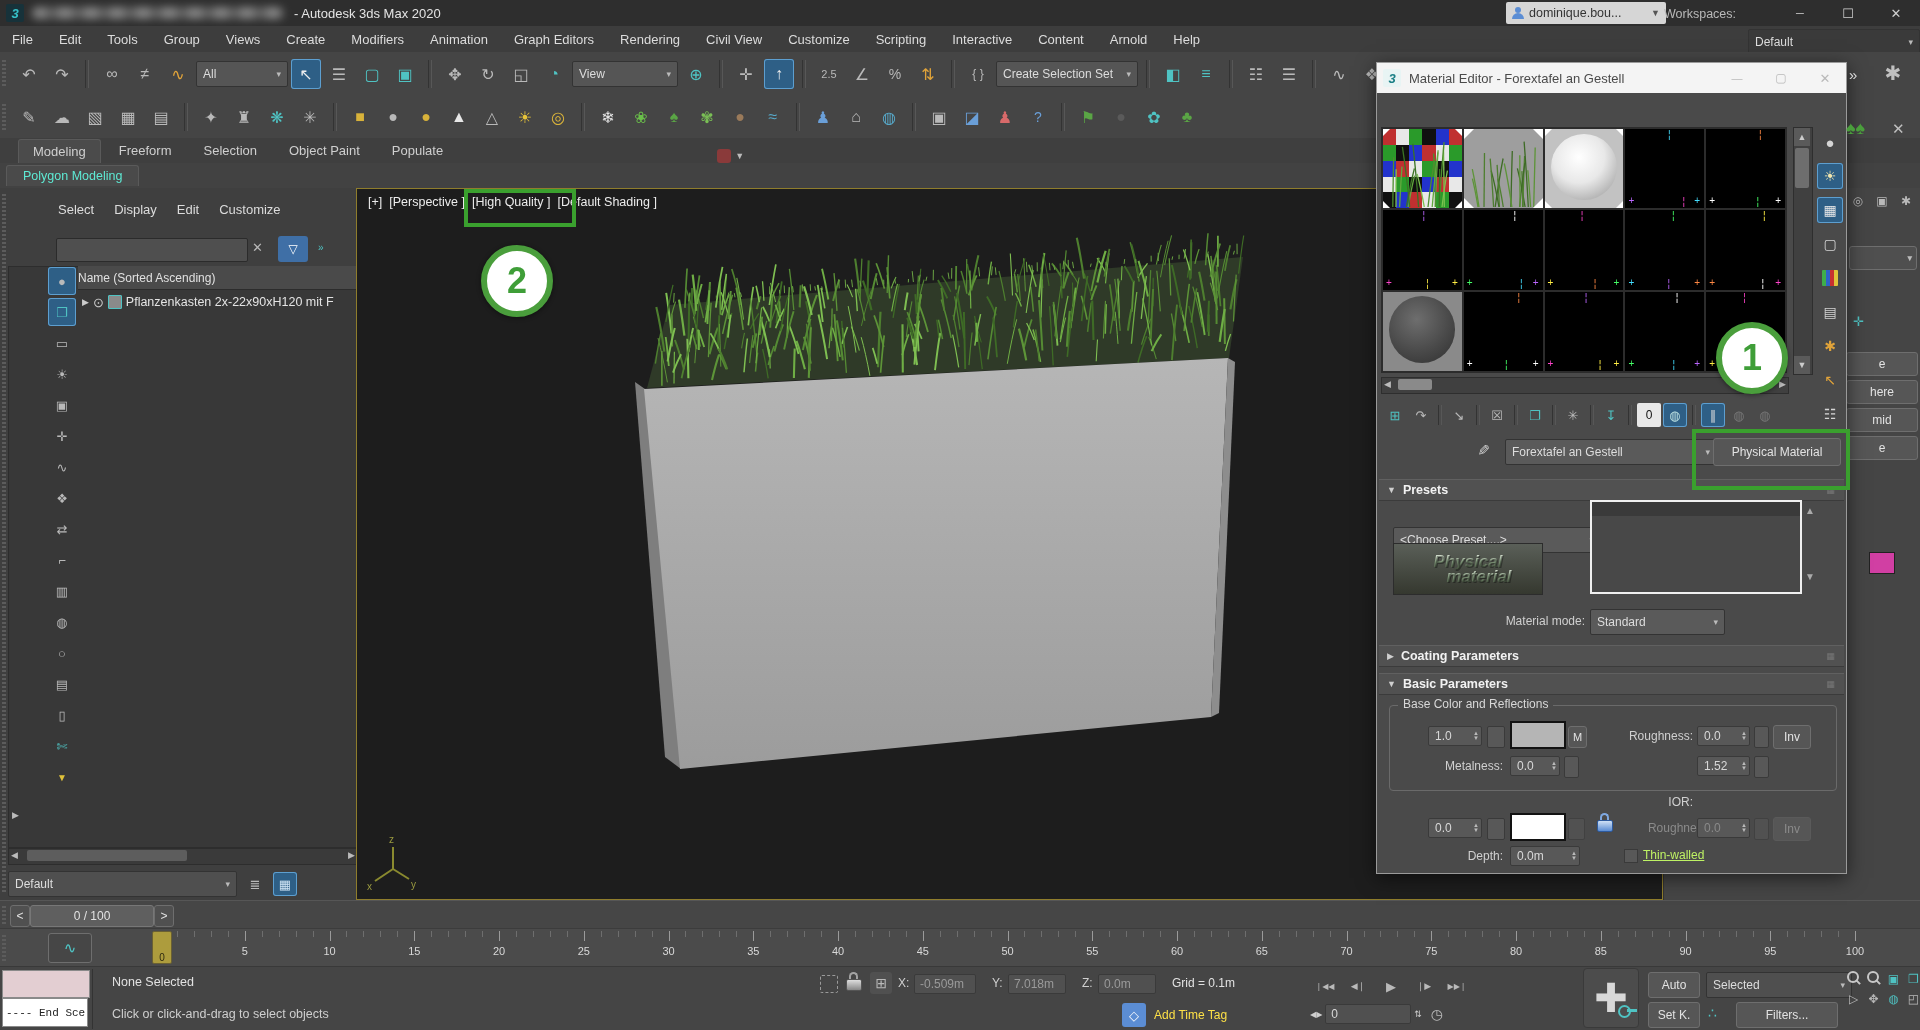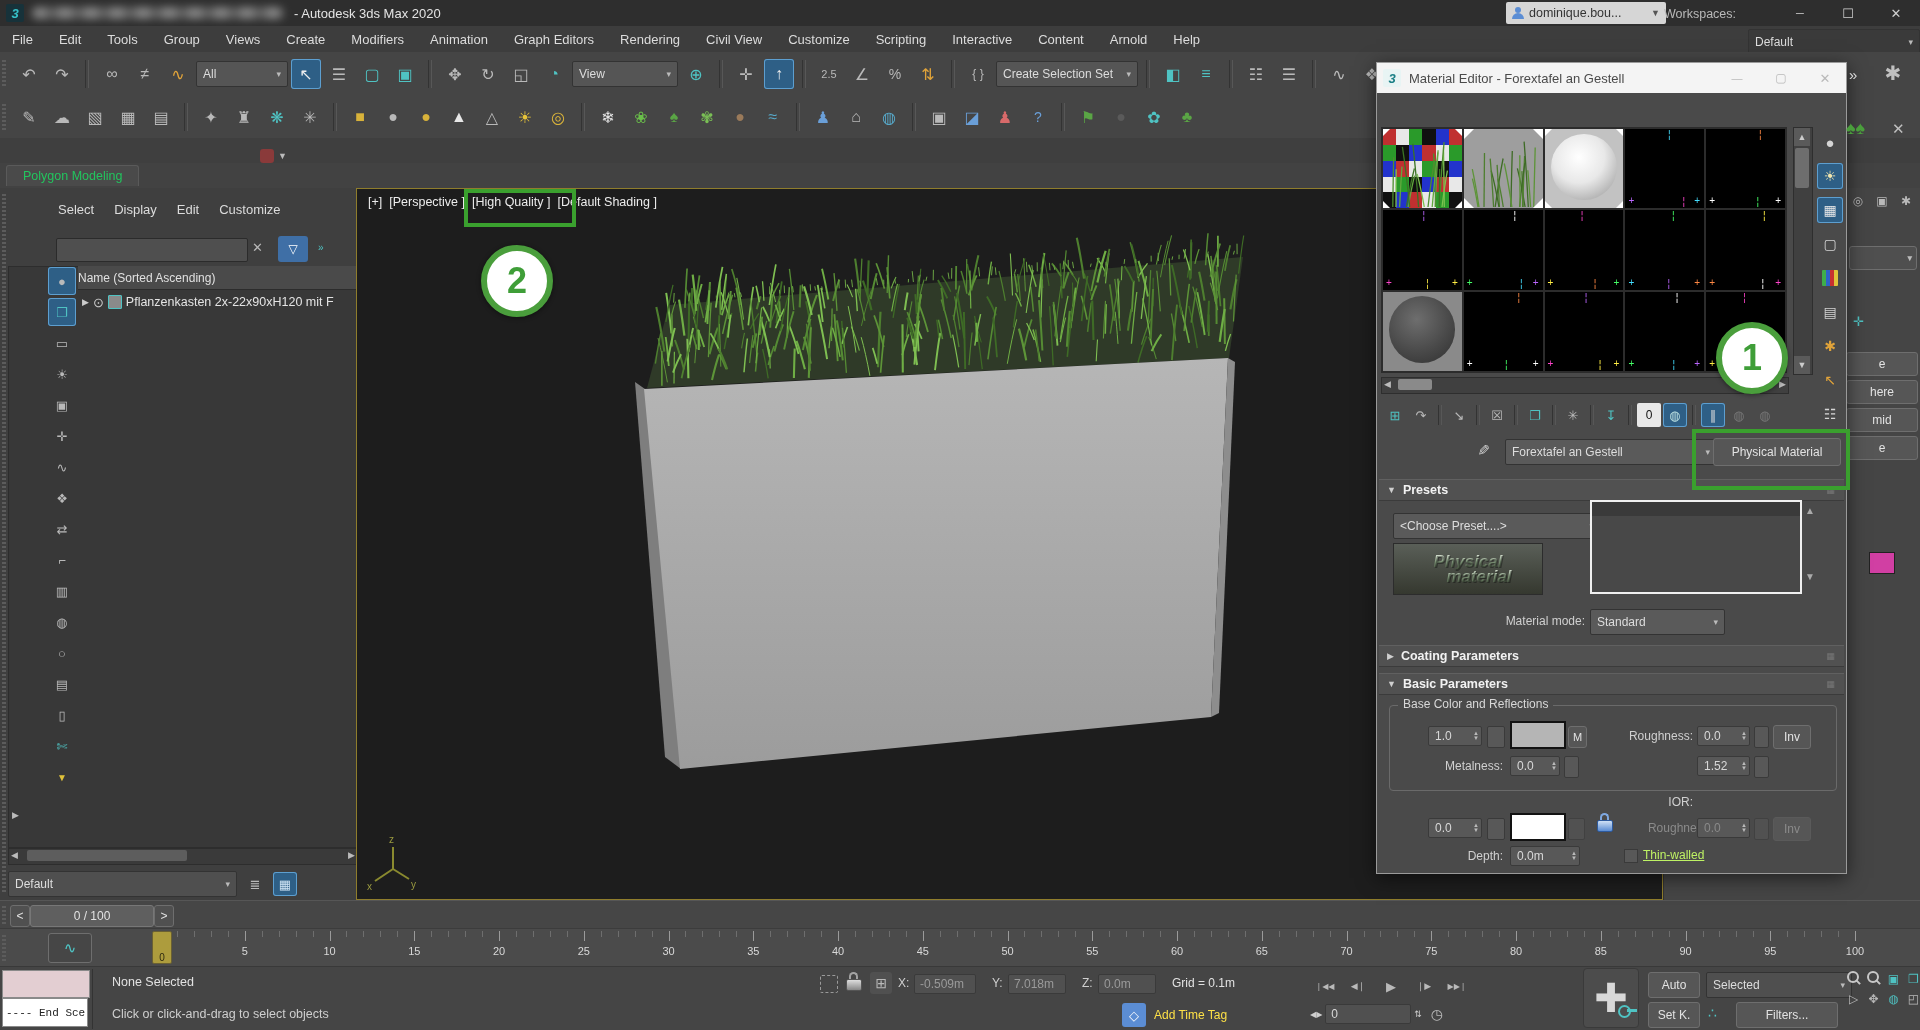--- a/index.html
+++ b/index.html
@@ -38,21 +38,21 @@
   .dd{height:24px;background:#555;border:1px solid #333;border-radius:2px;color:#ddd;font-size:12px;
       display:flex;align-items:center;padding:0 6px;flex:none;}
   .dd i{font-style:normal;overflow:hidden;white-space:nowrap;}
   .dd b{font-weight:normal;margin-left:auto;font-size:9px;color:#bbb;padding-left:6px;}
   
   .ribbon{left:0;top:138px;width:1920px;height:25px;background:#3f3f3f;display:flex;align-items:flex-end;gap:0;border-bottom:1px solid #333;}
   .ribbon .rtabs{display:flex;gap:4px;padding-left:18px;}
   .ribbon .rtabs span{padding:4px 14px;font-size:13px;color:#cfcfcf;}
   .ribbon .rtabs span.sel{background:#4b4b4b;border:1px solid #5a5a5a;border-bottom:none;border-radius:3px 3px 0 0;}
   .polyrow{left:0;top:163px;width:1920px;height:25px;background:#424242;border-bottom:1px solid #333;display:flex;align-items:center;}
-  .polytab{margin-left:6px;padding:3px 16px;background:#4a4a4a;border:1px solid #5a5a5a;border-bottom:none;border-radius:3px 3px 0 0;color:#22c55e;font-size:12.5px;}
+  .polytab{margin-left:6px;padding:3px 16px;background:#4a4a4a;border:1px solid #5a5a5a;border-bottom:none;border-radius:3px 3px 0 0;color:#5eead4;font-size:12.5px;}
   
   .sepanel{left:0;top:188px;width:356px;height:712px;background:#3f3f3f;border-right:1px solid #2d2d2d;}
   .semenu{position:absolute;left:58px;top:14px;display:flex;gap:20px;}
   .semenu span{font-size:13px;color:#dcdcdc;}
   .sesearch{position:absolute;left:56px;top:50px;width:190px;height:22px;background:#4f4f4f;border:1px solid #2b2b2b;border-radius:2px;}
   .seclear{position:absolute;left:252px;top:52px;color:#b9b9b9;font-size:13px;}
   .sefilter{position:absolute;left:278px;top:48px;width:30px;height:26px;background:#3f6fa6;border-radius:3px;
             display:flex;align-items:center;justify-content:center;color:#fff;}
   .sechev{position:absolute;left:318px;top:54px;color:#4fc3c3;font-size:10px;letter-spacing:-1px;}
   .selist{position:absolute;left:8px;top:78px;width:348px;height:580px;background:#383838;border:1px solid #2d2d2d;}
@@ -299,20 +299,27 @@
       <span class="ticon" style="color: rgb(79, 195, 195);">✿</span>
       <span class="ticon" style="color: rgb(90, 165, 69);">♣</span>
     </div>
 
   <span class="abs" style="left:1849px;top:66px;color:#d8d8d8;font-size:15px;z-index:25;">»</span>
   <span class="abs ticon" style="left:1878px;top:58px;z-index:25;font-size:20px;color:#c0c0c0;">✱</span>
   <span class="abs" style="left:1846px;top:118px;color:#4a9e3c;font-size:18px;z-index:25;">♠♠</span>
   <span class="abs" style="left:1892px;top:120px;color:#c0c0c0;font-size:15px;z-index:25;">✕</span>
 
   <div class="abs ribbon">
+    <span class="rtabs">
+        <span class="sel">Modeling</span>
+        <span>Freeform</span>
+        <span>Selection</span>
+        <span>Object Paint</span>
+        <span>Populate</span>
+      </span>
     <span style="margin-left:260px;display:flex;align-items:center;gap:4px;">
       <span style="width:14px;height:14px;border-radius:3px;background:#8a3a3a;"></span>
       <span style="font-size:9px;color:#bbb;">▼</span>
     </span>
   </div>
   <div class="abs polyrow">
     <span class="polytab">Polygon Modeling</span>
   </div>
 
   <div class="abs sepanel">
@@ -1006,21 +1013,21 @@
       <i>Forextafel an Gestell</i>
         <b>▾</b>
     </div>
     <div class="mbtn" style="left:336px;top:375px;width:126px;height:26px;">Physical Material</div>
 
     <div class="roll" style="top:416px;">
       <span class="arrow">▼</span>
       <span>Presets</span>
       <span class="gripdots">▦</span>
     </div>
-    <div class="dd abs" style="left:16px;top:450px;width:194px;background:#5a5a5a;">
+    <div class="dd abs" style="left:16px;top:464px;width:194px;background:#5a5a5a;">
       <i>&lt;Choose Preset....&gt;</i>
         <b>▾</b>
     </div>
     <div class="presetimg" style="left:16px;top:480px;width:148px;height:50px;">
       <span>Physical</span>
       <span style="margin-left:22px;">material</span>
     </div>
     <div class="previewbox" style="left:213px;top:437px;width:208px;height:90px;">
         <i></i>
       </div>

